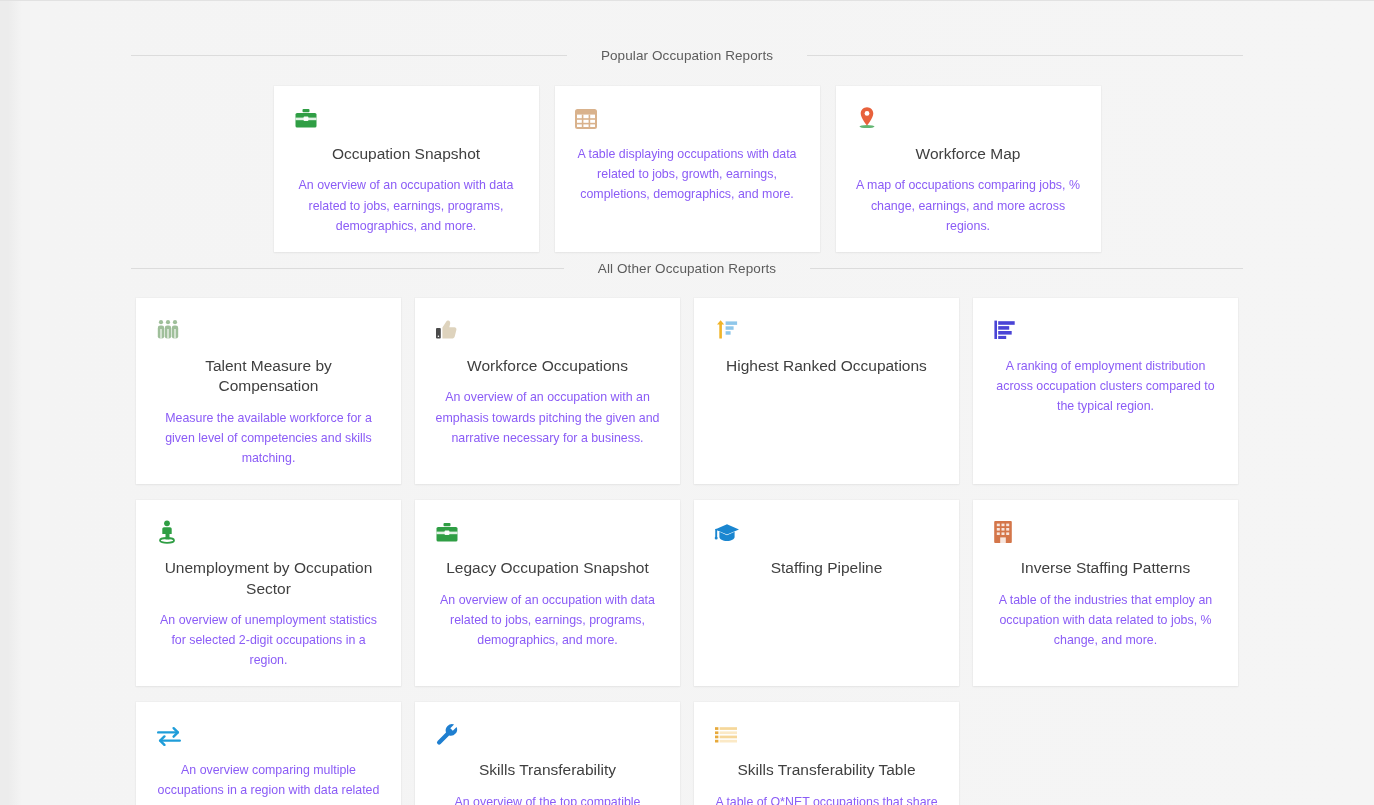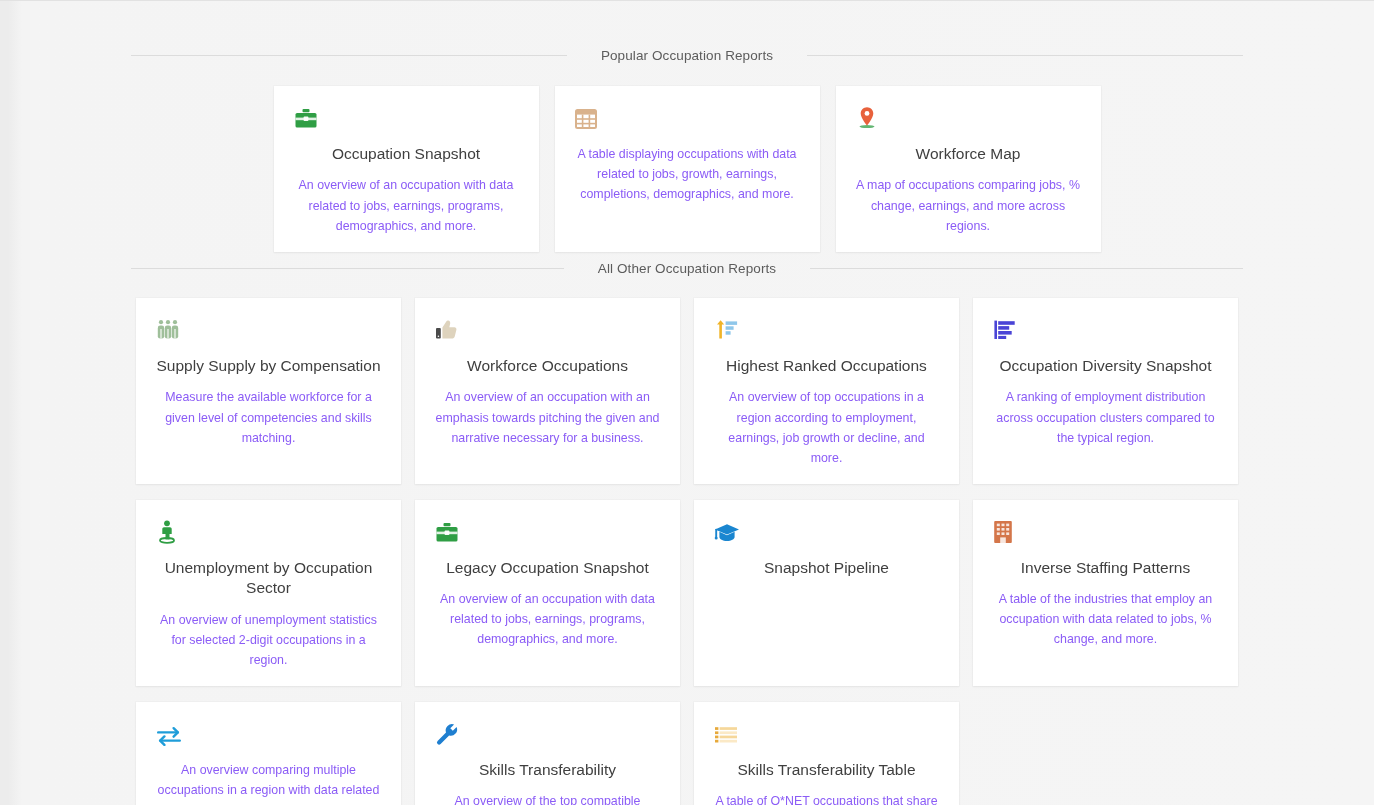--- a/index.html
+++ b/index.html
@@ -184,21 +184,21 @@
           <rect x="8.8" y="7.6" width="6.4" height="13" rx="2.4"></rect>
           <rect x="15.8" y="7.6" width="6.4" height="13" rx="2.4"></rect>
         </g>
         <g stroke="#ffffff" stroke-width="1.1">
           <line x1="5" y1="11" x2="5" y2="20.6"></line>
                 <line x1="12" y1="11" x2="12" y2="20.6"></line>
                 <line x1="19" y1="11" x2="19" y2="20.6"></line>
         </g>
       </svg>
           </span>
-          <h3 class="card-title">Supply Supply by Compensation</h3>
+          <h3 class="card-title">Talent Measure by Compensation</h3>
           <p class="card-desc">Measure the available workforce for a given level of competencies and skills matching.</p>
         </div>
         <div class="card">
           <span class="card-icon">
             <svg width="24" height="24" viewBox="0 0 24 24">
         <rect x="1" y="10" width="4.8" height="10.4" rx="1" fill="#4a4a4a"></rect>
         <circle cx="3.4" cy="18.2" r="0.8" fill="#ffffff"></circle>
         <path d="M7.4 20.6h9.3c1.5 0 2.8-1 3.1-2.4l1.6-6.4c.3-1.3-.7-2.5-2-2.5h-5.1l.9-3.8c.3-1.4-.6-2.7-2-2.9-.8-.1-1.5.3-1.9 1L7.4 9.6z" fill="#ded3bd"></path>
       </svg>
           </span>
@@ -210,35 +210,33 @@
             <svg width="26" height="24" viewBox="0 0 26 24">
         <path d="M6.6 2.2l3.6 4.2H7.9v14.2H5.3V6.4H3z" fill="#f0b429"></path>
         <g fill="#8fc7ea">
           <rect x="11.6" y="3.4" width="11.5" height="3.5"></rect>
           <rect x="11.6" y="8.3" width="8" height="3.5"></rect>
           <rect x="11.6" y="13.2" width="5" height="3.5"></rect>
         </g>
       </svg>
           </span>
           <h3 class="card-title">Highest Ranked Occupations</h3>
-          <p class="card-desc">An overview of top occupations in a region according to employment, earnings, job growth or decline, and more.</p>
         </div>
         <div class="card">
           <span class="card-icon">
             <svg width="26" height="24" viewBox="0 0 26 24">
         <rect x="1.4" y="2.6" width="2.6" height="18.4" fill="#4a44d6"></rect>
         <g fill="#4a44d6">
           <rect x="5.2" y="3.2" width="16.5" height="3.6"></rect>
           <rect x="5.2" y="8.1" width="11" height="3.6"></rect>
           <rect x="5.2" y="13" width="13.5" height="3.6"></rect>
           <rect x="5.2" y="17.9" width="8" height="3.1"></rect>
         </g>
       </svg>
           </span>
-          <h3 class="card-title">Occupation Diversity Snapshot</h3>
           <p class="card-desc">A ranking of employment distribution across occupation clusters compared to the typical region.</p>
         </div>
         <div class="card">
           <span class="card-icon">
             <svg width="22" height="24" viewBox="0 0 22 24">
         <ellipse cx="11" cy="20.4" rx="7" ry="2.4" fill="none" stroke="#2f9e44" stroke-width="1.8"></ellipse>
         <circle cx="11" cy="3.3" r="2.9" fill="#2f9e44"></circle>
         <path d="M8 7.2h6c1 0 1.7.8 1.7 1.7v5.1h-2.2v5.4H9.5v-5.4H6.3V8.9c0-.9.8-1.7 1.7-1.7z" fill="#2f9e44"></path>
       </svg>
           </span>
@@ -259,21 +257,21 @@
         </div>
         <div class="card">
           <span class="card-icon">
             <svg width="26" height="22" viewBox="0 0 26 22">
         <path d="M13 2.2L25 7.4 13 12.6 1 7.4z" fill="#1a86d0"></path>
         <path d="M5.4 9.8v5.3c0 2.3 3.4 4 7.6 4s7.6-1.7 7.6-4V9.8L13 13.2z" fill="#1a86d0"></path>
         <path d="M2.2 7.6v7.2" stroke="#1a86d0" stroke-width="1.9" stroke-linecap="round"></path>
         <circle cx="2.2" cy="16.1" r="1.5" fill="#1a86d0"></circle>
       </svg>
           </span>
-          <h3 class="card-title">Snapshot Pipeline</h3>
+          <h3 class="card-title">Staffing Pipeline</h3>
         </div>
         <div class="card">
           <span class="card-icon">
             <svg width="20" height="24" viewBox="0 0 20 24">
         <rect x="1.2" y="1" width="17.6" height="22" rx="1" fill="#d4764a"></rect>
         <g fill="#ffffff" opacity=".82">
           <rect x="3.8" y="3.6" width="3" height="2.6"></rect>
                 <rect x="8.5" y="3.6" width="3" height="2.6"></rect>
                 <rect x="13.2" y="3.6" width="3" height="2.6"></rect>
           <rect x="3.8" y="8" width="3" height="2.6"></rect>

